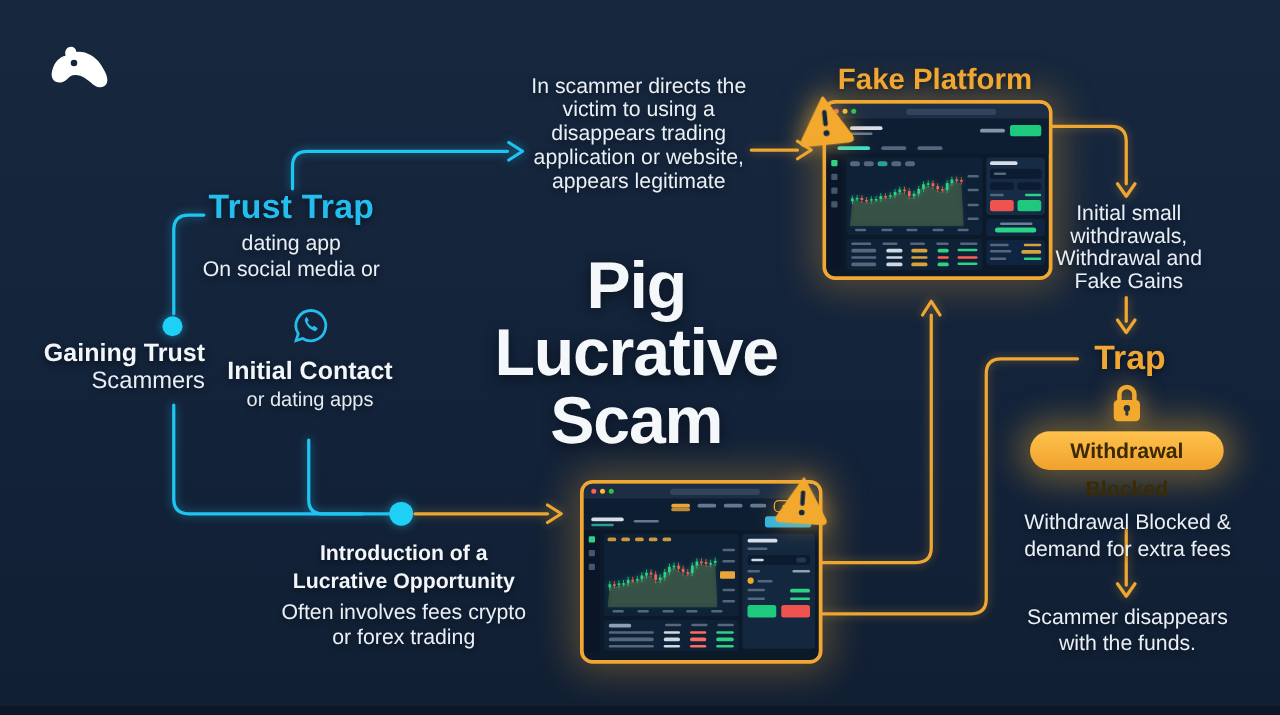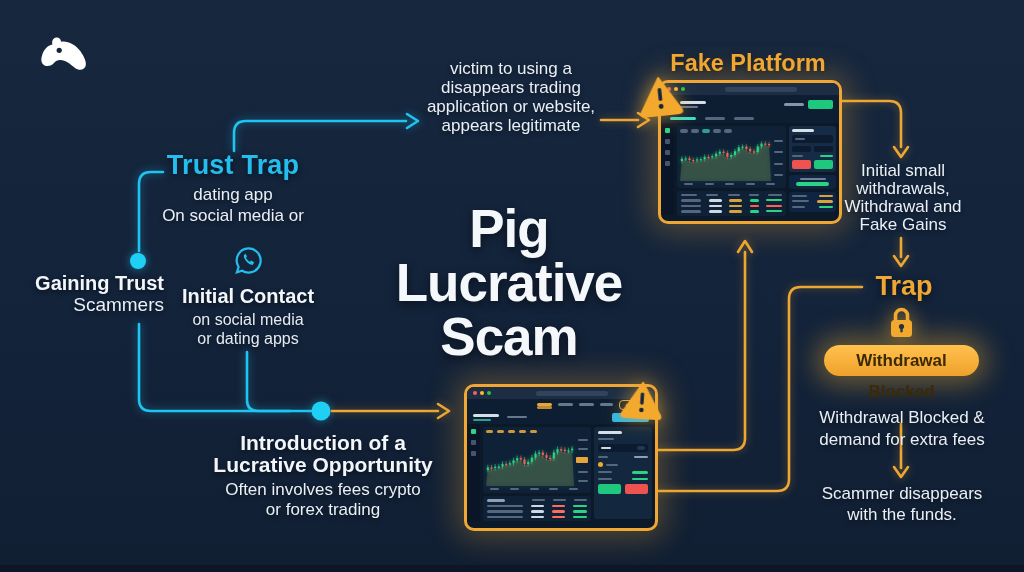--- a/index.html
+++ b/index.html
@@ -92,26 +92,26 @@
     <div class="txt" style="font-size:19px;line-height:22px">Scammers</div>
   </div>
 
   <div class="abs center" style="left:248px;top:245px;z-index:2;width:190px">
     <svg width="31" height="31" viewBox="0 0 32 32">
       <path fill="none" stroke="#23bdee" stroke-width="2.3" d="M16,3.5 a12.5,12.5 0 1 1 -6.6,23.1 L4,28.3 l1.8,-5.6 A12.5,12.5 0 0 1 16,3.5 Z"></path>
       <path fill="#23bdee" d="M11.2,10.8 c-0.4,2.8 3.4,8.6 8.9,9.9 l1.9,-2.6 l-3.2,-2 l-1.4,1.1 c-1.7,-0.9 -3.1,-2.3 -4,-4.1 l1.1,-1.5 l-1.9,-2.9 z"></path>
     </svg>
     <div class="h-white" style="margin-top:5px">Initial Contact</div>
     <div class="txt-sm" style="margin-top:3px">
-      <span class="ln">on social media</span>
       <span class="ln">or dating apps</span>
     </div>
   </div>
 
   <div class="abs center txt" style="left:511px;top:59px;width:230px;line-height:19px;z-index:2">
+    <span class="ln">In scammer directs the</span>
     <span class="ln">victim to using a</span>
     <span class="ln">disappears trading</span>
     <span class="ln">application or website,</span>
     <span class="ln">appears legitimate</span>
   </div>
 
   <div class="abs center title" style="left:509px;top:202px;width:420px;z-index:2">
     <span class="ln">Pig</span>
     <span class="ln">Lucrative</span>
     <span class="ln">Scam</span>
@@ -324,21 +324,21 @@
     <span class="ln">Withdrawal Blocked &amp;</span>
     <span class="ln">demand for extra fees</span>
   </div>
 
   <div class="abs center txt" style="left:902px;top:483px;width:210px;line-height:21px;z-index:2">
     <span class="ln">Scammer disappears</span>
     <span class="ln">with the funds.</span>
   </div>
 
   <div class="abs center" style="left:323px;top:432px;width:280px;z-index:2">
-    <div class="h-white" style="font-size:21px">
+    <div class="h-white" style="font-size:17px">
       <span class="ln">Introduction of a</span>
       <span class="ln">Lucrative Opportunity</span>
     </div>
     <div class="txt" style="margin-top:4px;line-height:20px">
       <span class="ln">Often involves fees crypto</span>
       <span class="ln">or forex trading</span>
     </div>
   </div>
 
   <div class="win" style="left:464px;top:384px;width:188px;height:141px">

